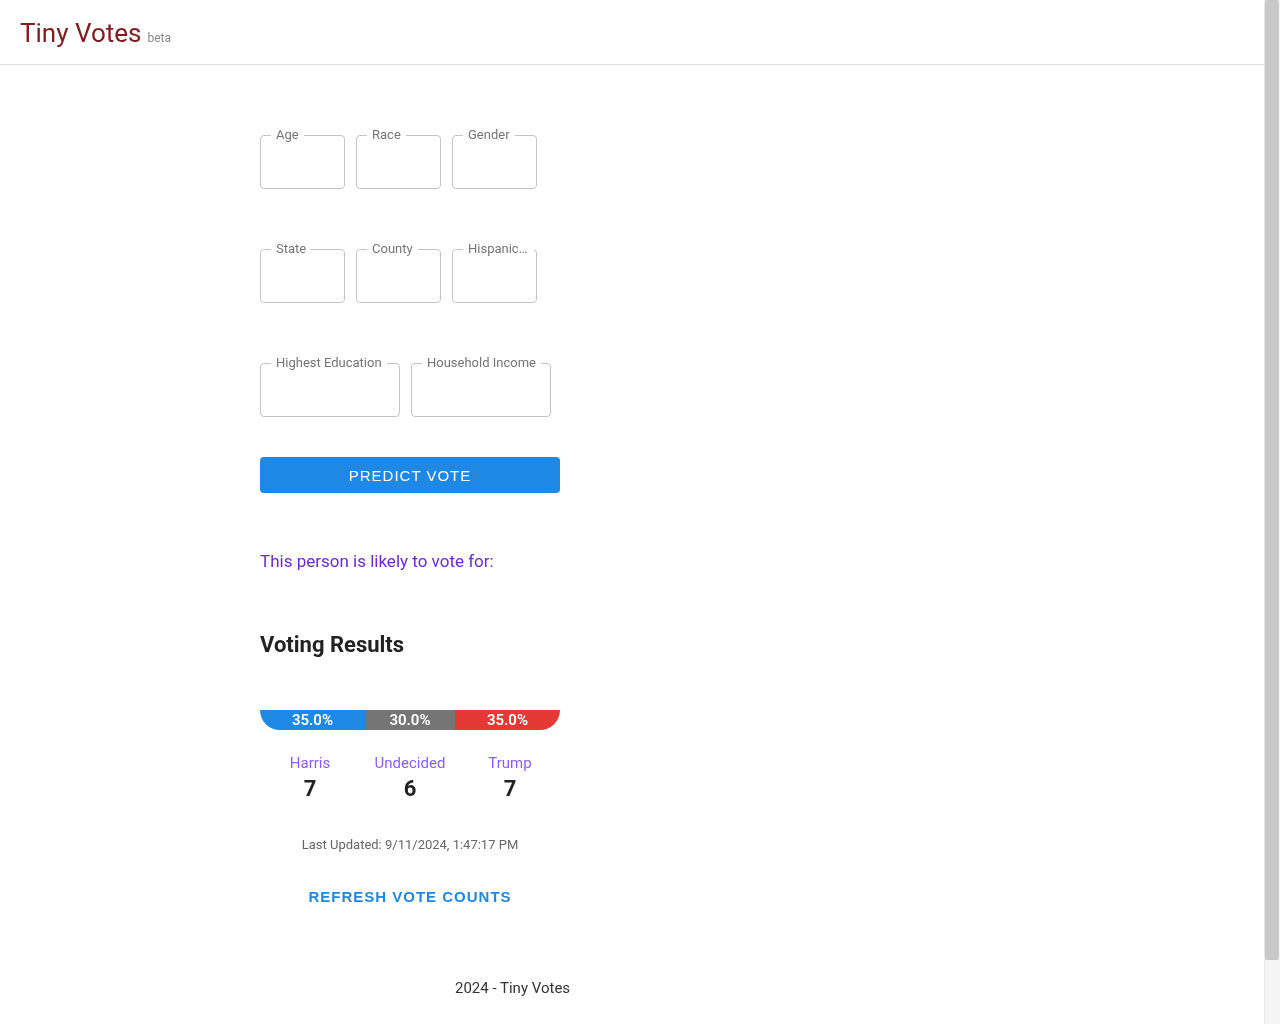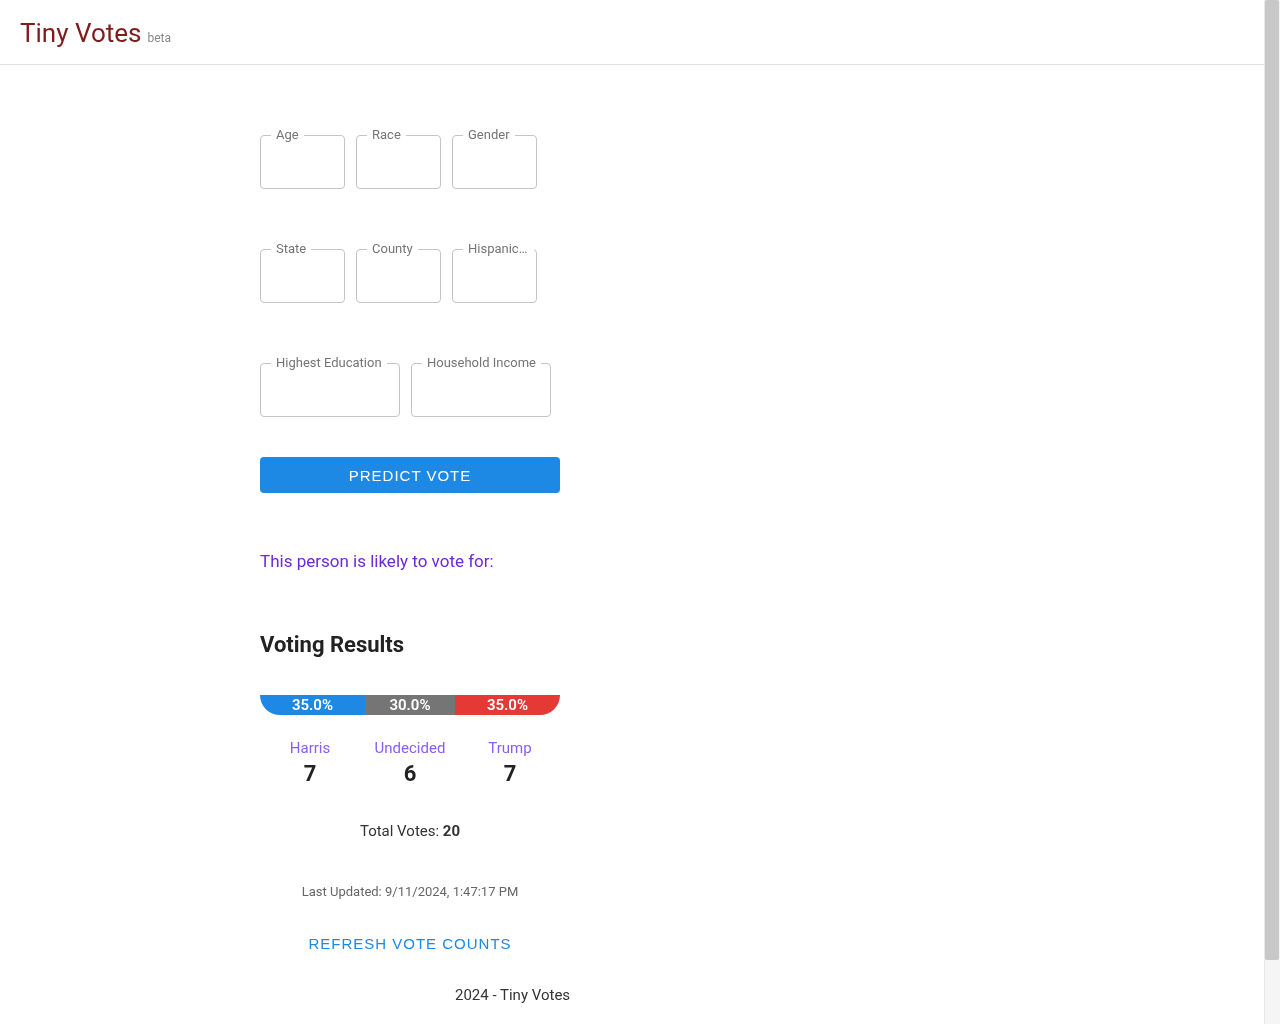--- a/index.html
+++ b/index.html
@@ -93,21 +93,21 @@
     }
     .prediction-text {
       font-size: 17px;
       color: #6d28d9;
       margin-bottom: 61px;
     }
     .results-heading {
       font-size: 22px;
       font-weight: 700;
       color: #222;
-      margin-bottom: 18px;
+      margin-bottom: 33px;
     }
     .results-bar {
       width: 300px;
       height: 40px;
       border-radius: 20px;
       overflow: hidden;
       display: flex;
       margin-bottom: 24px;
     }
     .bar-seg {
@@ -158,22 +158,23 @@
     }
     .refresh-btn {
       width: 300px;
       text-align: center;
       color: #1e88e5;
       font-size: 15px;
       letter-spacing: 1px;
       background: none;
       border: none;
       cursor: pointer;
-      margin-bottom: 32px;
+      margin-bottom: 72px;
       display: block;
+      font-weight: bold;
     }
     .footer {
       max-width: 930px;
       margin: 0 auto;
       padding: 0 0 0 280px;
       font-size: 15px;
       color: #333;
       line-height: 1.5;
     }
     .scrollbar-track {
@@ -275,23 +276,20 @@
           <div class="cand">
             <div class="cand-name">Undecided</div>
             <div class="cand-count">6</div>
           </div>
           <div class="cand">
             <div class="cand-name">Trump</div>
             <div class="cand-count">7</div>
           </div>
         </div>
 
-      <div class="total-line">
-        <span>Total Votes: </span><span class="total-num">20</span>
-      </div>
 
       <div class="updated-line">
         <span>Last Updated: </span><span>9/11/2024, 1:47:17 PM</span>
       </div>
 
       <button class="refresh-btn">REFRESH VOTE COUNTS</button>
 
     </div>
   </div>
 </div>

